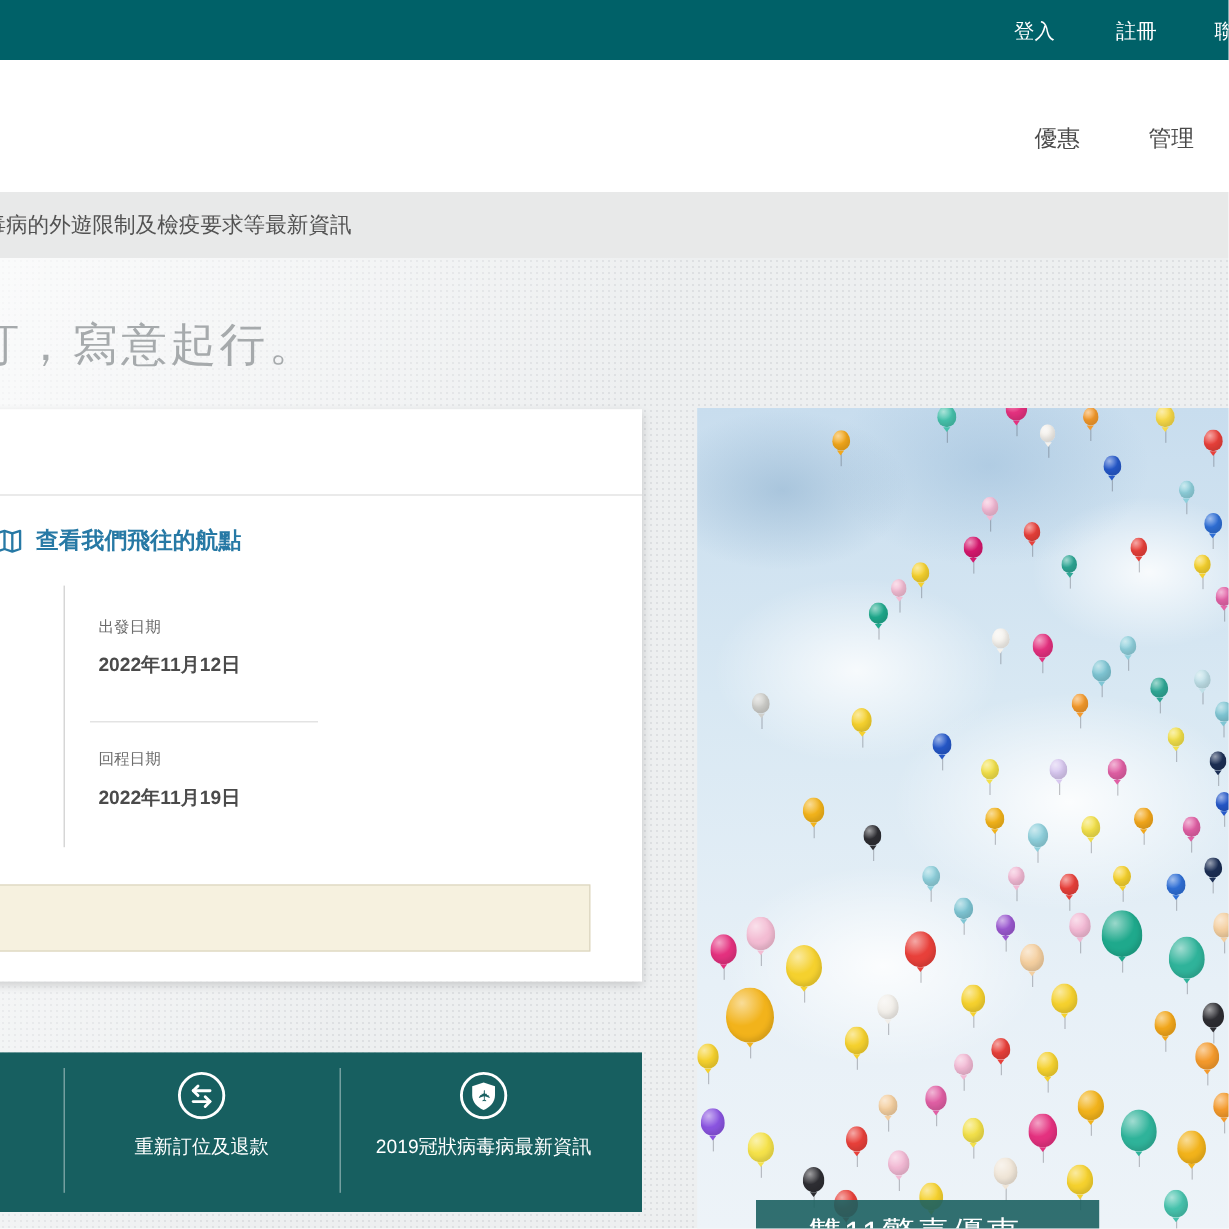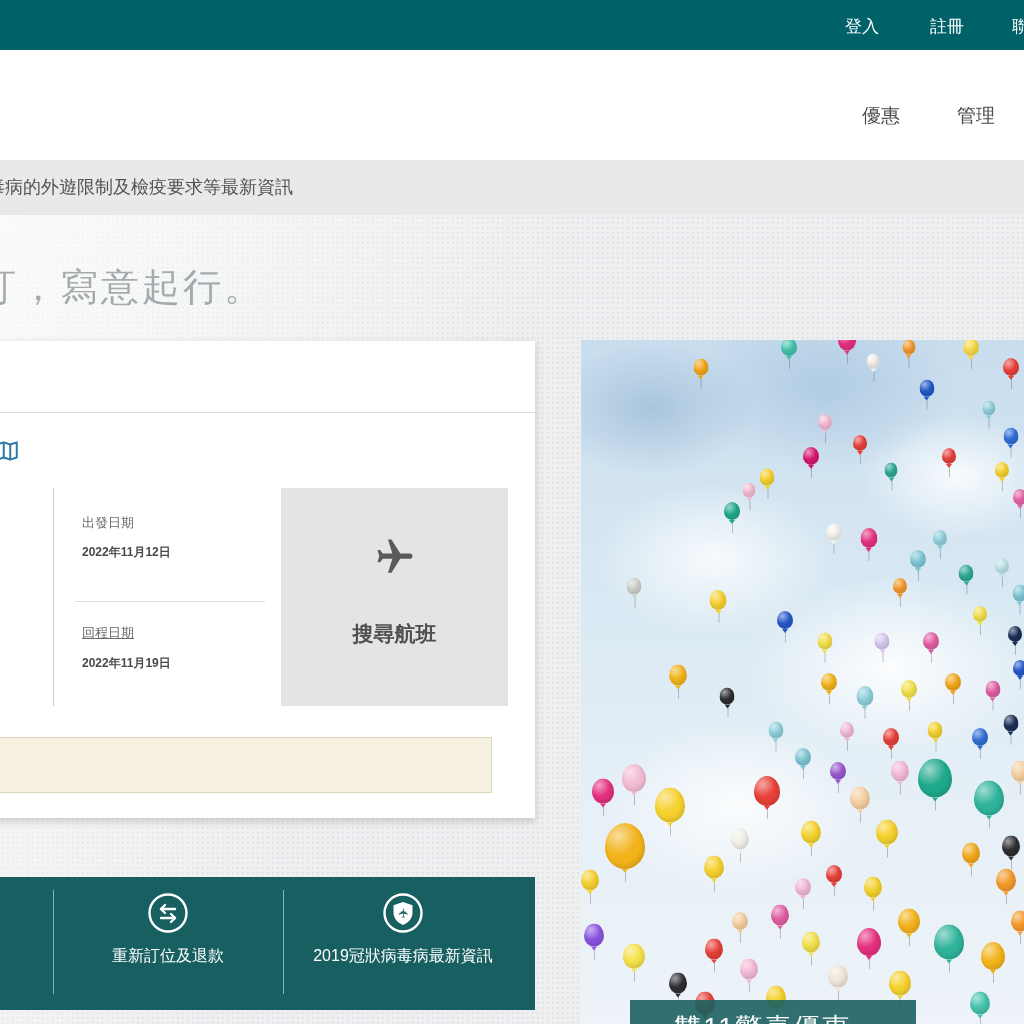--- a/index.html
+++ b/index.html
@@ -32,24 +32,24 @@
 
   
   .card{position:absolute;left:-200px;top:341px;width:735px;height:477px;background:#fff;
         box-shadow:0 3px 8px rgba(0,0,0,.18);}
   .card-divider{position:absolute;left:0;top:71px;width:100%;height:1px;background:#ddd;}
   .dest-link{position:absolute;left:194px;top:97px;display:flex;align-items:center;gap:10px;
         color:var(--link-blue,#2779A5);font-size:19px;font-weight:bold;cursor:pointer;}
   .form-row{position:absolute;left:0;top:147px;width:708px;height:218px;background:#fff;}
   .vsep{position:absolute;left:253px;top:0;width:1px;height:218px;background:#ccc;}
   .date-label{position:absolute;left:282px;font-size:13px;color:#6b6b6b;}
-  .date-value{position:absolute;left:282px;font-size:12px;font-weight:bold;color:#4a4a4a;}
+  .date-value{position:absolute;left:282px;font-size:16px;font-weight:bold;color:#4a4a4a;}
   #dep-label{top:26px;} #dep-value{top:56px;}
   .hsep{position:absolute;left:275px;top:113px;width:190px;height:1px;background:#ddd;}
-  #ret-label{top:136px;text-decoration:underline;} #ret-value{top:167px;}
+  #ret-label{top:136px;} #ret-value{top:167px;}
   .search-btn{position:absolute;left:481px;top:0;width:227px;height:218px;background:#e3e4e3;
         cursor:pointer;text-align:center;}
   .search-btn svg{margin-top:48px;transform:rotate(90deg);}
   .search-btn .lbl{display:block;margin-top:38px;font-size:21px;font-weight:bold;color:#4f4f4f;}
   .promo-strip{position:absolute;left:0;top:396px;width:692px;height:56px;background:var(--beige,#f6f1df);
         border:1px solid #dbd5be;box-sizing:border-box;}
 
   
   .quickbar{position:absolute;left:-100px;top:877px;width:635px;height:133px;background:var(--teal-footer,#175F60);}
   .qsep{position:absolute;top:13px;width:1px;height:104px;background:rgba(255,255,255,.5);}
@@ -110,39 +110,32 @@
   <div class="card">
     <div class="card-divider"></div>
 
     <div class="dest-link">
       <span style="display:inline-flex;">
         <svg width="26" height="26" viewBox="0 0 24 24" fill="none" stroke="#2779A5" stroke-width="1.8" stroke-linejoin="round">
           <path d="M9 4 3 6v14l6-2 6 2 6-2V4l-6 2-6-2z"></path>
           <path d="M9 4v14M15 6v14"></path>
         </svg>
       </span>
+      <span>查看我們飛往的航點</span>
     </div>
 
     <div class="form-row">
       <div class="vsep"></div>
 
       <div class="date-label" id="dep-label">出發日期</div>
       <div class="date-value" id="dep-value">2022年11月12日</div>
       <div class="hsep"></div>
       <div class="date-label" id="ret-label">回程日期</div>
       <div class="date-value" id="ret-value">2022年11月19日</div>
 
-      <div class="search-btn">
-        <span style="display:inline-block;">
-          <svg width="42" height="42" viewBox="0 0 24 24">
-            <path fill="#5a5a5a" d="M21 16v-2l-8-5V3.5C13 2.67 12.33 2 11.5 2S10 2.67 10 3.5V9l-8 5v2l8-2.5V19l-2 1.5V22l3.5-1 3.5 1v-1.5L13 19v-5.5l8 2.5z"></path>
-          </svg>
-        </span>
-        <span class="lbl">搜尋航班</span>
-      </div>
     </div>
 
     <div class="promo-strip"></div>
   </div>
 
   <div class="quickbar">
     <div class="qsep" id="qsep-1"></div>
     <div class="qsep" id="qsep-2"></div>
 
     <div class="qitem" id="qi-rebook">

